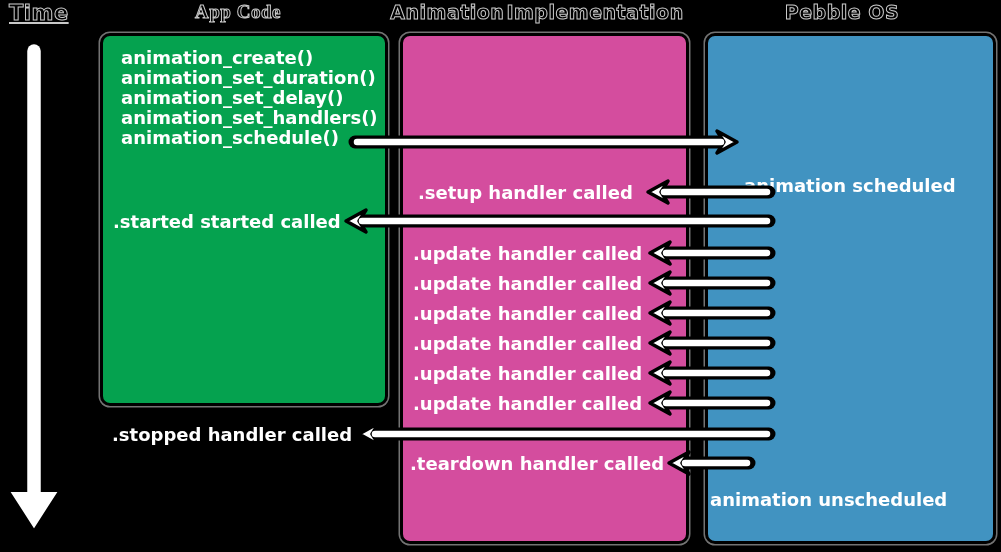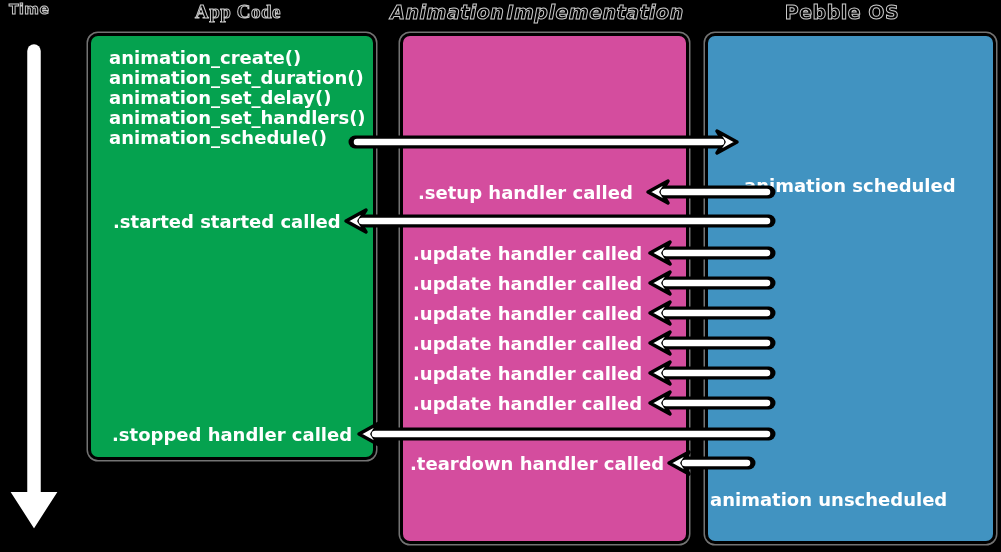--- a/index.html
+++ b/index.html
@@ -8,22 +8,22 @@
     font-family:"DejaVu Sans","Liberation Sans",sans-serif;font-weight:bold;
   }
   .col-header{
     position:absolute;top:1px;transform:translateX(-50%);
     font-size:19px;color:#000;white-space:nowrap;
     -webkit-text-stroke:1px #c9c9c9;
     letter-spacing:0.5px;
   }
   .col-header.tight{word-spacing:-5px;}
   #time-header{
-    position:absolute;left:9px;top:1px;font-size:14px;color:#000;
-    -webkit-text-stroke:1px #c9c9c9;letter-spacing:0.5px;
+    position:absolute;left:9px;top:1px;font-size:21px;color:#000;
+    -webkit-text-stroke:1px #c9c9c9;letter-spacing:0.5px;text-decoration:underline;
   }
   .col-box{
     position:absolute;border:3px solid #000;border-radius:10px;
     box-shadow:0 0 0 1.5px rgba(255,255,255,0.45);
     box-sizing:border-box;
   }
   .code-lines{
     position:absolute;left:18px;top:12px;
     font-size:18px;line-height:20px;color:#fff;white-space:nowrap;
   }
@@ -34,24 +34,24 @@
   #arrow-layer{position:absolute;left:0;top:0;pointer-events:none;}
 </style>
 </head>
 <body>
 
 <div id="canvas">
 
   <div id="time-header">Time</div>
 
   <div class="col-header" id="hdr-0" style="left: 238px; font-family: Liberation Serif, serif;">App Code</div>
-  <div class="col-header tight" id="hdr-1" style="left: 537px; font-style: italic;">Animation Implementation</div>
+  <div class="col-header tight" id="hdr-1" style="left: 537px;">Animation Implementation</div>
   <div class="col-header" id="hdr-2" style="left: 842px;">Pebble OS</div>
 
-  <div class="col-box" id="box-0" style="left: 88px; top: 33px; width: 288px; height: 427px; background: rgb(5, 162, 79); text-decoration: underline;">
+  <div class="col-box" id="box-0" style="left: 100px; top: 33px; width: 288px; height: 373px; background: rgb(5, 162, 79); text-decoration: underline;">
     <div class="code-lines" id="code-lines">
         <div>animation_create()</div>
         <div>animation_set_duration()</div>
         <div>animation_set_delay()</div>
         <div>animation_set_handlers()</div>
         <div>animation_schedule()</div>
       </div>
   </div>
   <div class="col-box" id="box-1" style="left: 400px; top: 33px; width: 289px; height: 511px; background: rgb(212, 77, 158);"></div>
   <div class="col-box" id="box-2" style="left: 705px; top: 33px; width: 291px; height: 511px; background: rgb(65, 147, 193);"></div>

